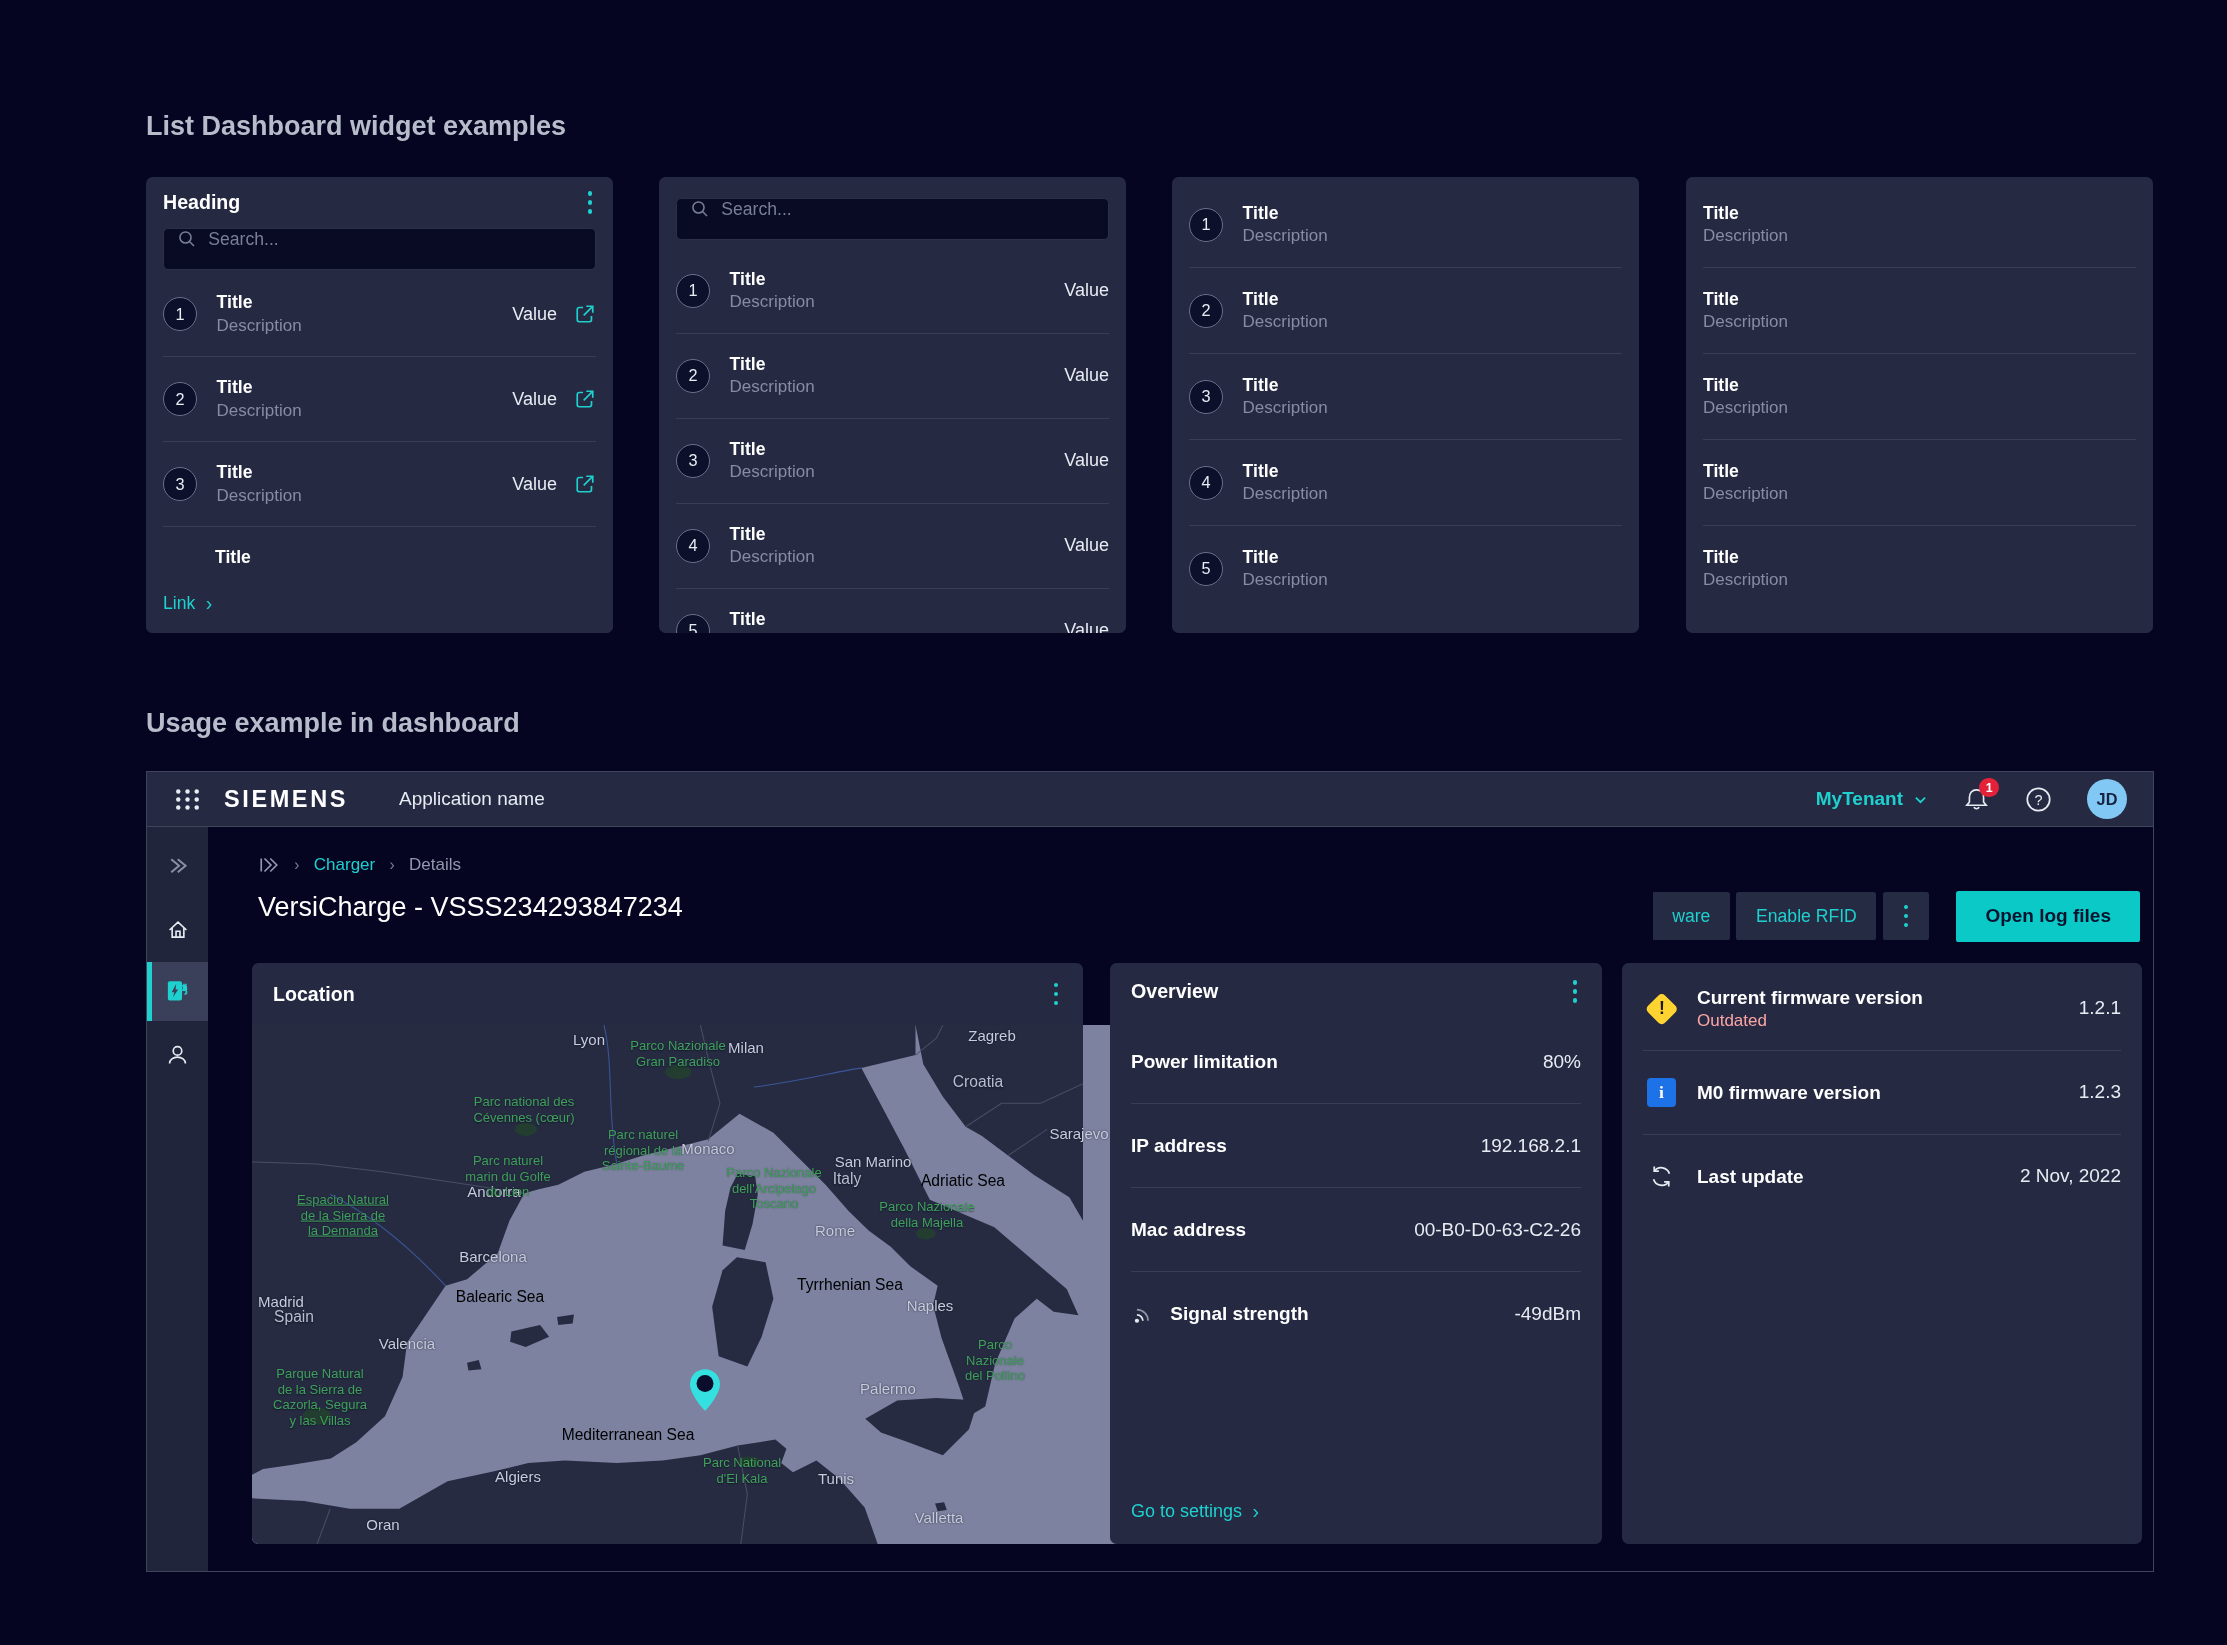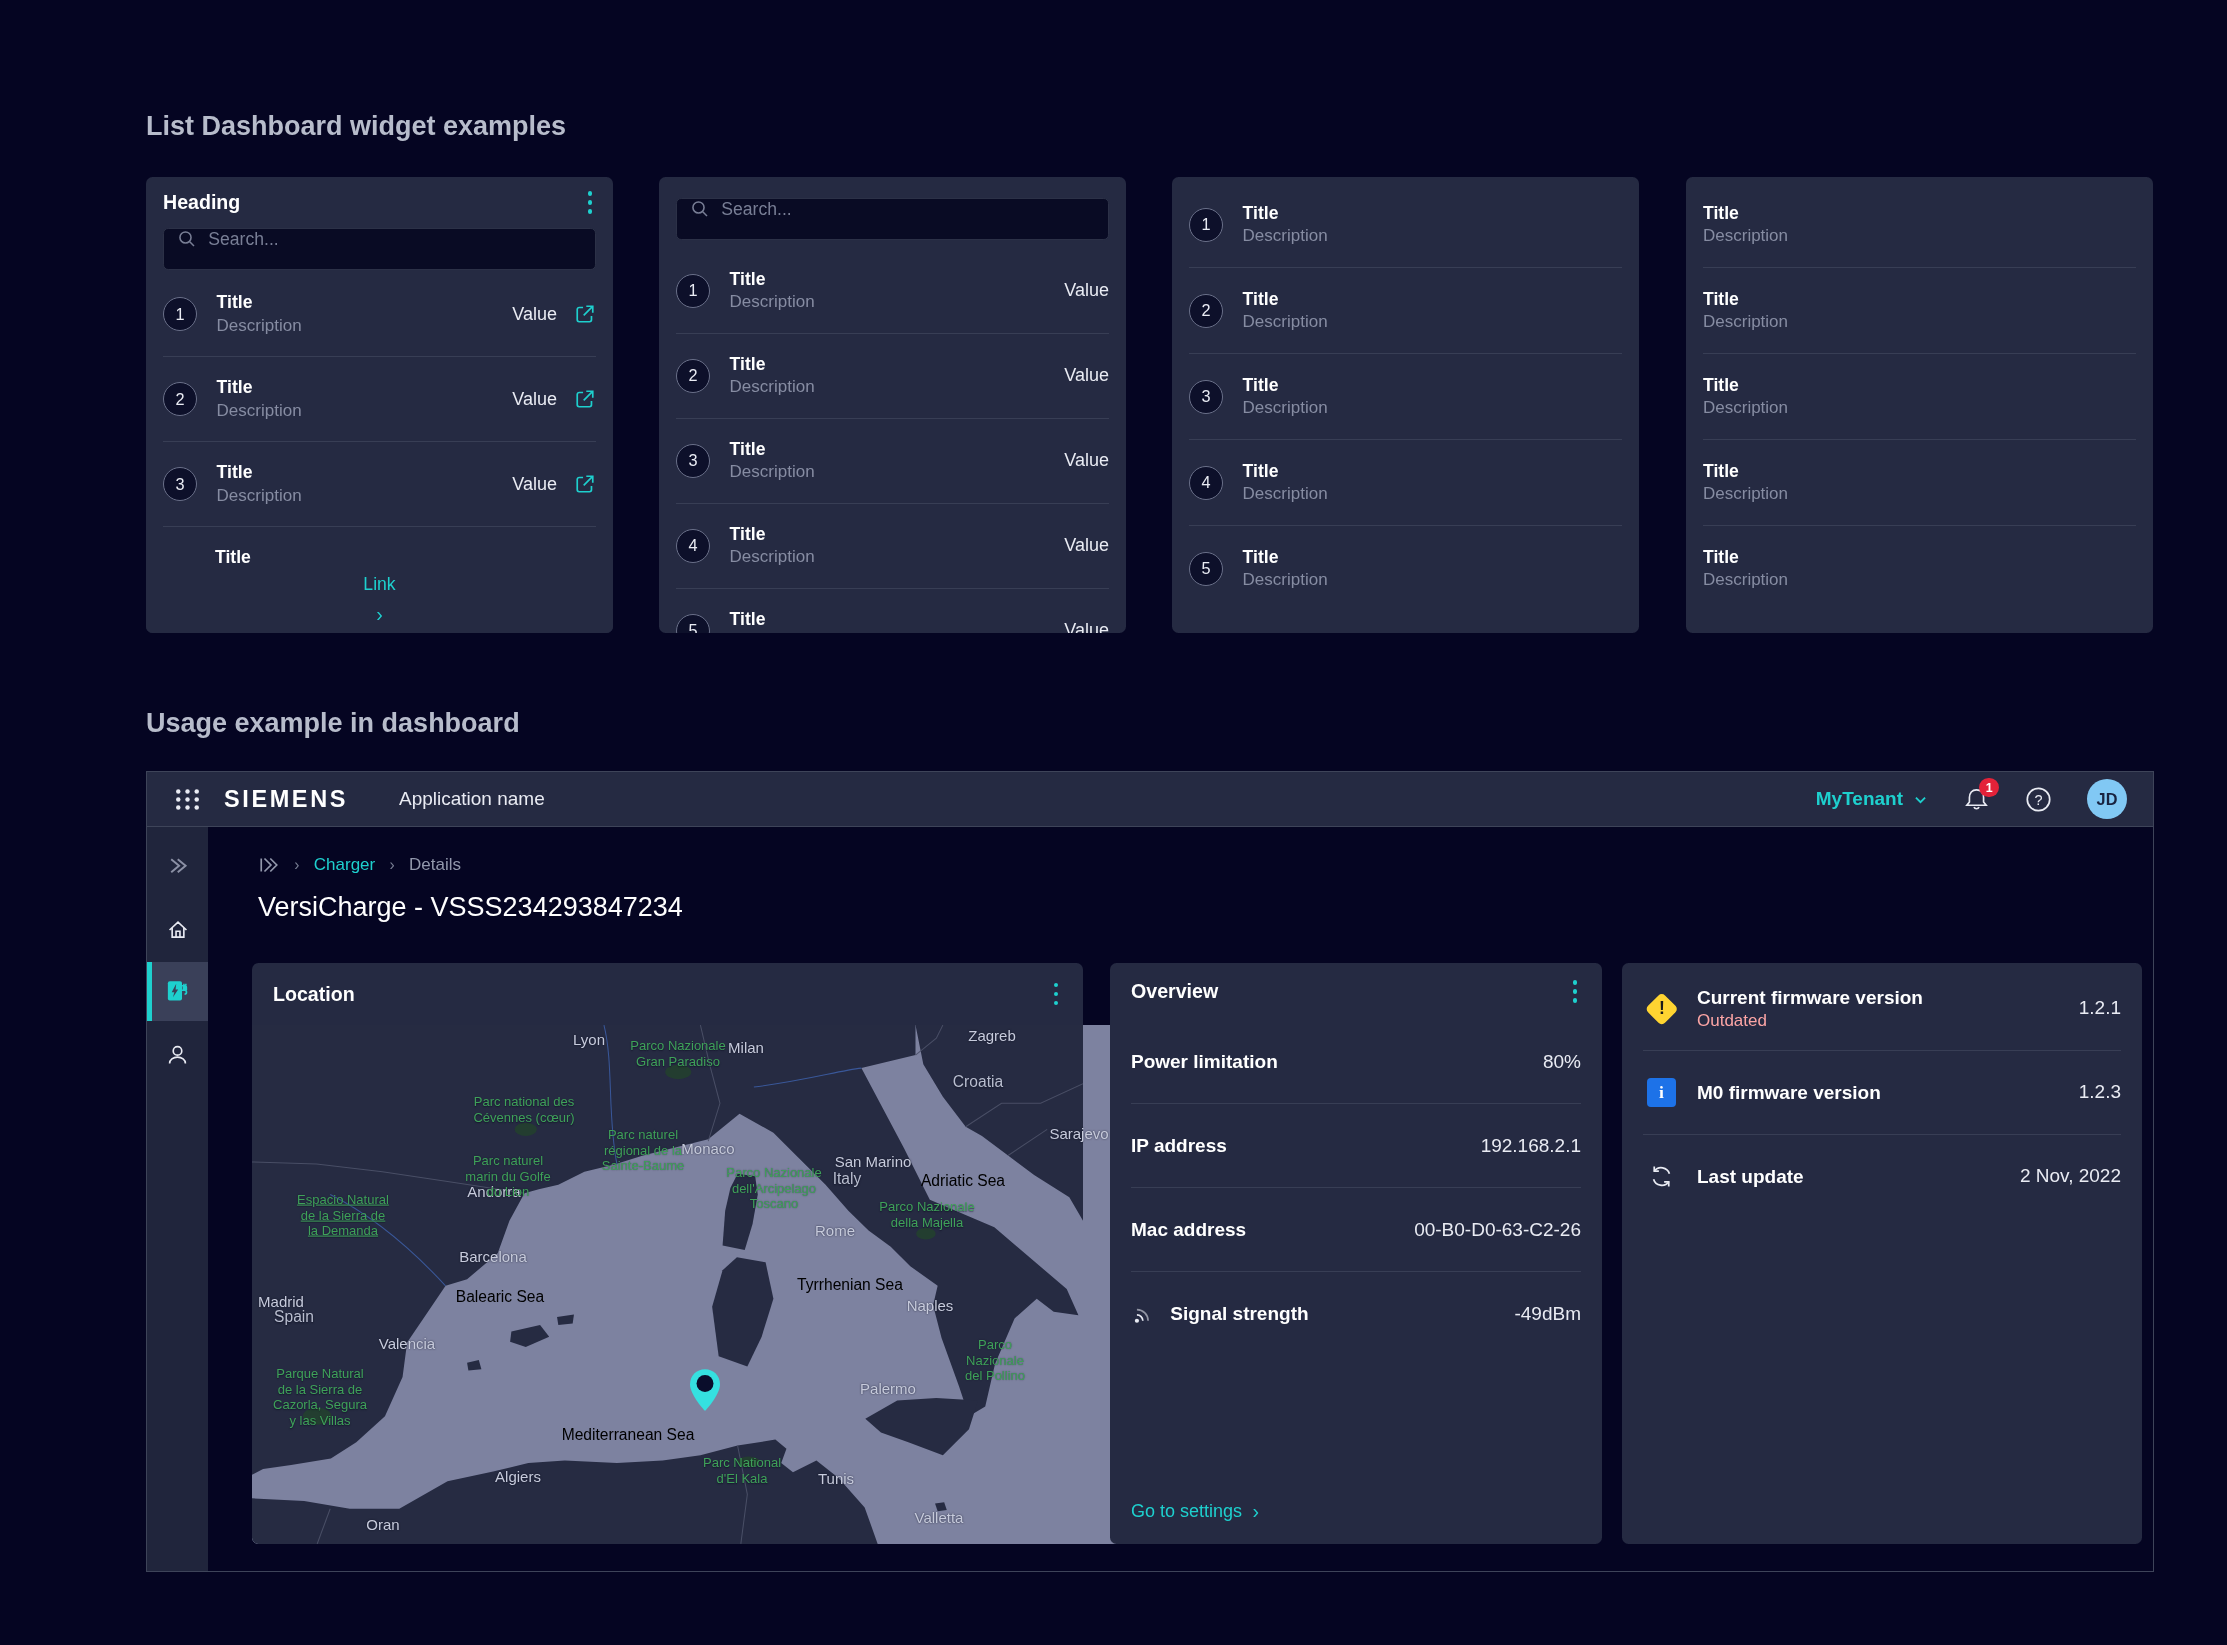--- a/index.html
+++ b/index.html
@@ -20,21 +20,21 @@
   .wrow:last-child{border-bottom:none;}
   .num{width:32px;height:32px;flex:none;border:1.3px solid #6A7089;border-radius:50%;background:#0D102A;color:#E9EBF3;
        font-size:16.3px;display:flex;align-items:center;justify-content:center;margin-right:19.6px;}
   .rtxt{display:flex;flex-direction:column;gap:4.6px;}
   .rt{font-size:17.6px;font-weight:700;color:#FFFFFF;line-height:1;}
   .rd{font-size:17px;color:#868CA2;line-height:1;}
   .rv{margin-left:auto;font-size:18px;color:#E9EBF3;}
   .ext{margin-left:17px;flex:none;display:flex;}
   .rows-clip{height:291px;overflow:hidden;}
   .wfoot{position:absolute;left:0;right:0;bottom:0;height:59px;background:#252A42;display:flex;align-items:center;
-         gap:10.4px;padding:0 17px;color:#1ED0CE;font-size:17.6px;flex-direction:column;}
+         gap:10.4px;padding:0 17px;color:#1ED0CE;font-size:17.6px;}
   .chev{color:#1ED0CE;font-size:19.6px;line-height:1;}
 
   
   .dash{position:absolute;left:146px;top:771px;width:2008px;height:801px;border:0.7px solid #3E4459;background:#050522;box-sizing:border-box;}
   .dhead{position:absolute;left:0;top:0;right:0;height:55px;background:#252A42;border-bottom:0.7px solid #3E4459;
          display:flex;align-items:center;padding:0 26px;box-sizing:border-box;}
   .logo{font-size:23.5px;font-weight:800;letter-spacing:2.6px;color:#FFFFFF;margin-left:22px;}
   .appname{font-size:19px;color:#E9EBF3;margin-left:51px;}
   .hright{margin-left:auto;display:flex;align-items:center;gap:34px;}
   .tenant{display:flex;align-items:center;gap:9px;color:#1ED0CE;font-size:19px;font-weight:700;cursor:pointer;}
@@ -381,20 +381,32 @@
               <polyline points="10,7 20,17 10,27" fill="none" stroke="#9298AC" stroke-width="2.6"></polyline>
               <polyline points="19,7 29,17 19,27" fill="none" stroke="#9298AC" stroke-width="2.6"></polyline>
             </svg>
           <span class="sep">›</span>
           <span class="crumb-charger">Charger</span>
           <span class="sep">›</span>
           <span>Details</span>
         </div>
         <div class="ptitle">VersiCharge - VSSS234293847234</div>
 
+        <div class="actions">
+          <span class="abtn" style="border-radius:0 2.6px 2.6px 0;">ware</span>
+          <span class="abtn">Enable RFID</span>
+          <span class="abtn icon">
+            <span class="kebab">
+                <i></i>
+                <i></i>
+                <i></i>
+              </span>
+          </span>
+          <span class="primary">Open log files</span>
+        </div>
 
         <div class="dcard" style="left:44px;width:831px;height:581px;">
           <div class="dchead">
             <span class="t">Location</span>
             <span class="kebab">
                 <i></i>
                 <i></i>
                 <i></i>
               </span>
           </div>

